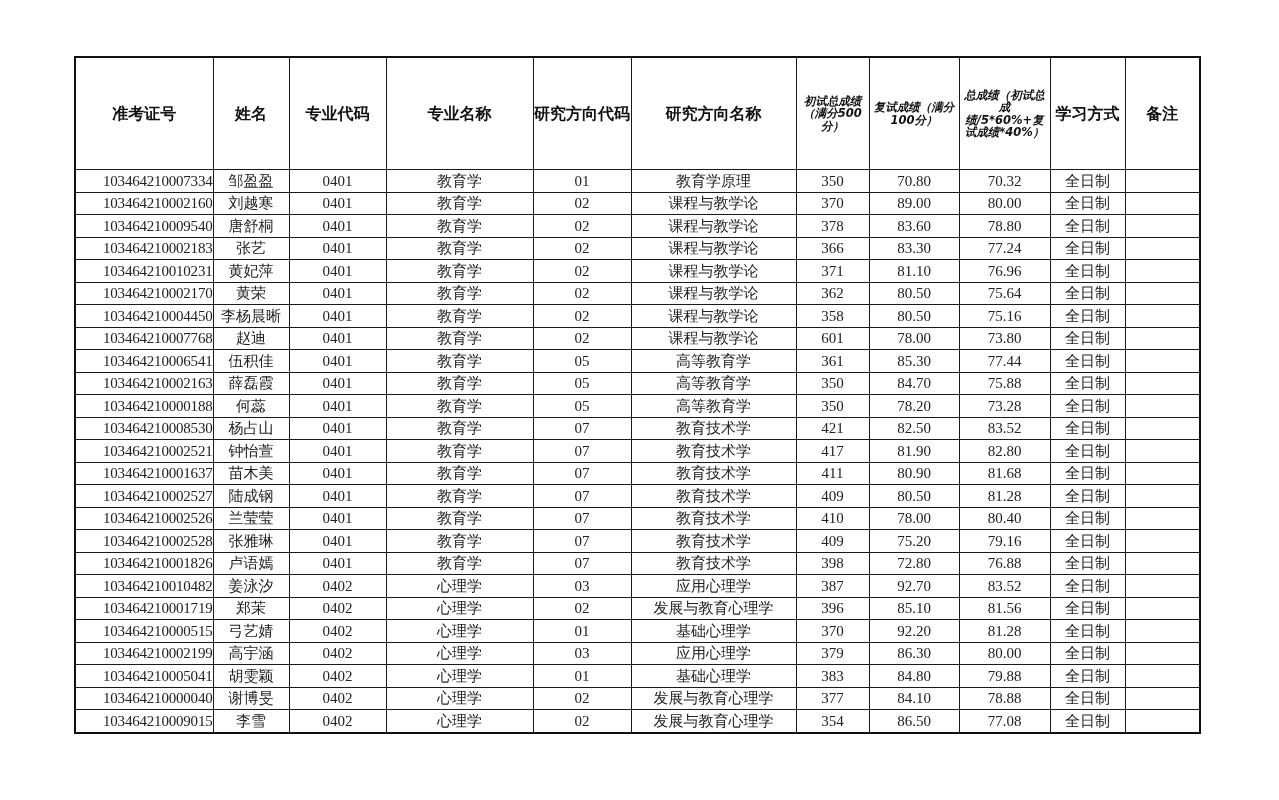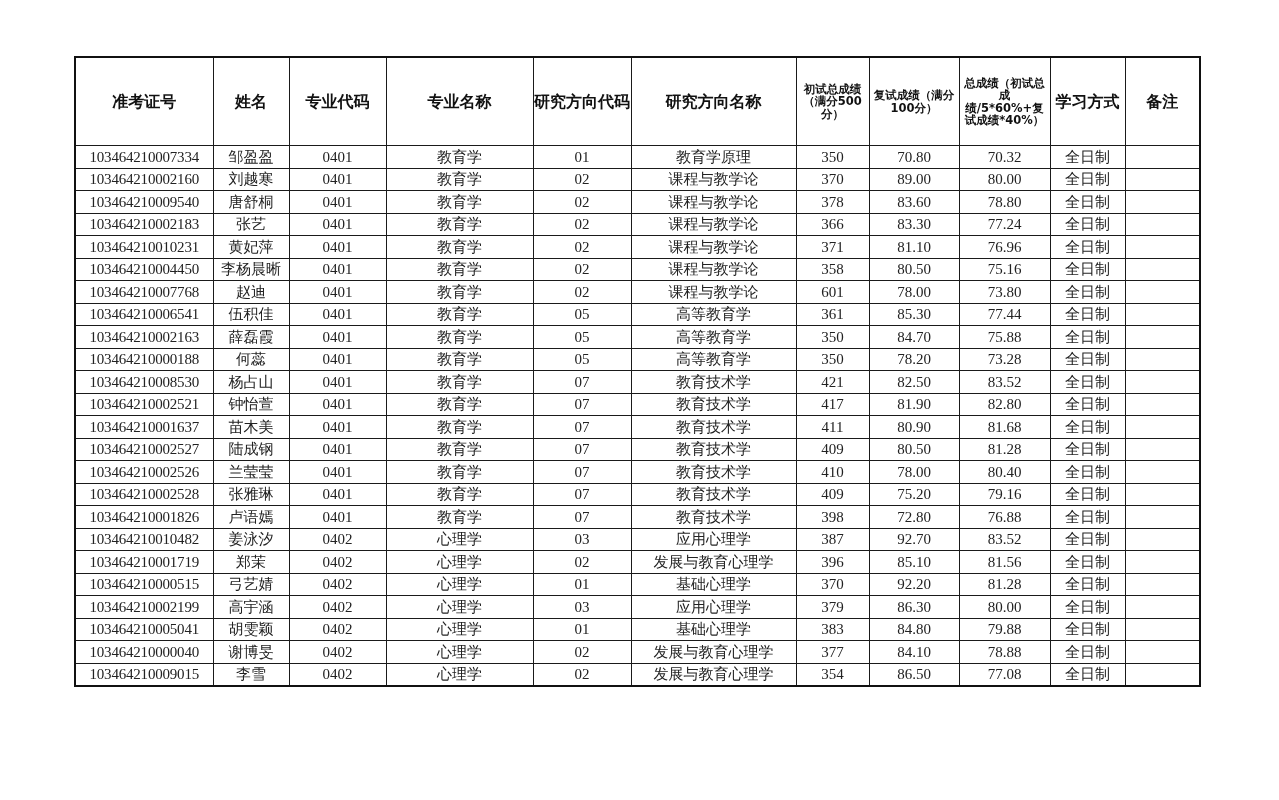--- a/index.html
+++ b/index.html
@@ -21,28 +21,28 @@
     }
     .sheet th {
       height: 79px;
       font-family: "DejaVu Sans", sans-serif;
       font-weight: bold;
       font-size: 16px;
       line-height: 13px;
       white-space: normal;
       color: #111;
     }
-    .sheet th.multi { font-size: 11.5px; line-height: 12.5px; padding: 4px 2px; }
+    .sheet th.multi { font-size: 11.5px; line-height: 12.5px; padding: 16px 2px; font-style: italic; }
     .sheet td {
       height: 21.5px;
       font-family: "Liberation Serif", "DejaVu Serif", serif;
       font-size: 15px;
       line-height: 20px;
     }
-    .sheet td.id { font-size: 15px; letter-spacing: -0.2px; }
+    .sheet td.id { font-size: 15px; letter-spacing: -0.2px; text-align: right; }
   </style>
 </head>
 <body>
 
 <table class="sheet">
   <colgroup id="cols">
       <col style="width: 138px;">
       <col style="width: 76px;">
       <col style="width: 97px;">
       <col style="width: 147px;">
@@ -129,20 +129,33 @@
         <td>教育学</td>
         <td>02</td>
         <td>课程与教学论</td>
         <td>371</td>
         <td>81.10</td>
         <td>76.96</td>
         <td>全日制</td>
         <td></td>
       </tr>
       <tr>
+        <td class="id">103464210002170</td>
+        <td>黄荣</td>
+        <td>0401</td>
+        <td>教育学</td>
+        <td>02</td>
+        <td>课程与教学论</td>
+        <td>362</td>
+        <td>80.50</td>
+        <td>75.64</td>
+        <td>全日制</td>
+        <td></td>
+      </tr>
+      <tr>
         <td class="id">103464210004450</td>
         <td>李杨晨晰</td>
         <td>0401</td>
         <td>教育学</td>
         <td>02</td>
         <td>课程与教学论</td>
         <td>358</td>
         <td>80.50</td>
         <td>75.16</td>
         <td>全日制</td>

